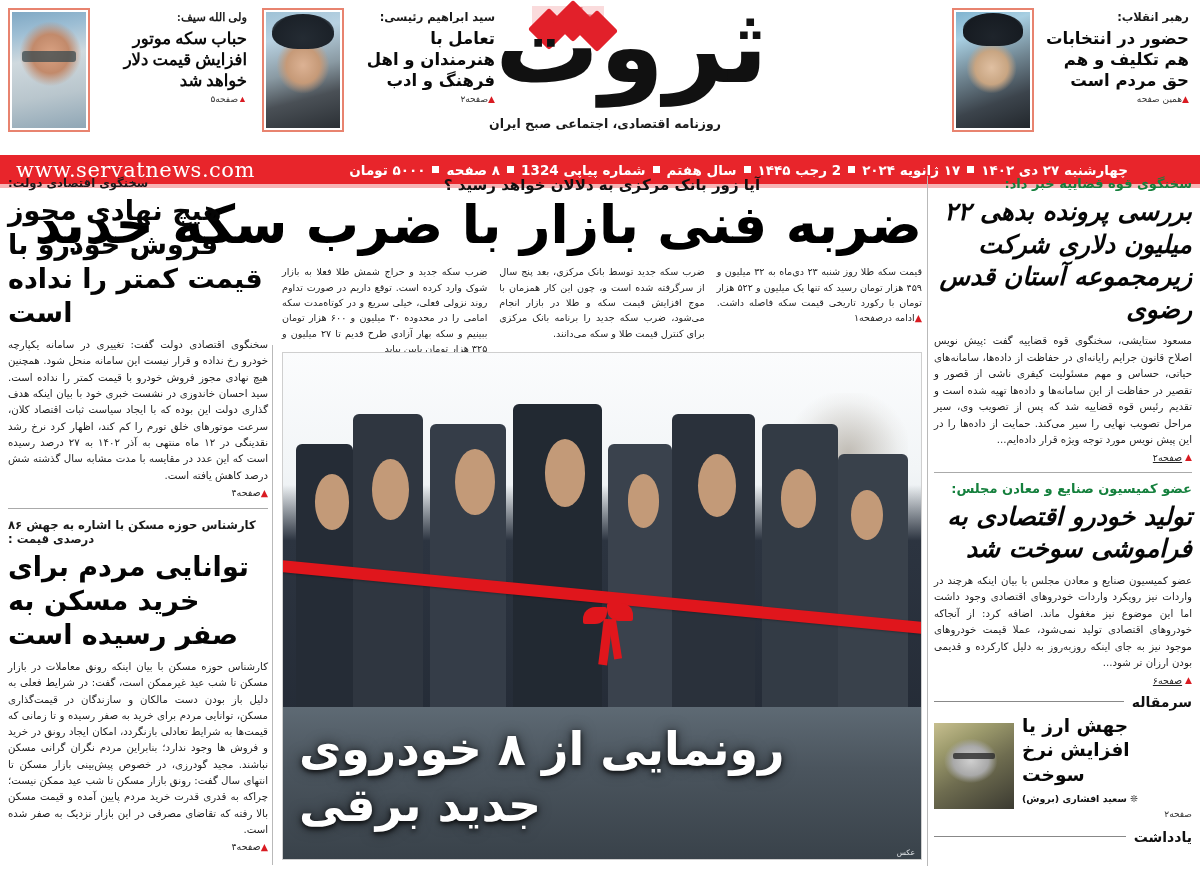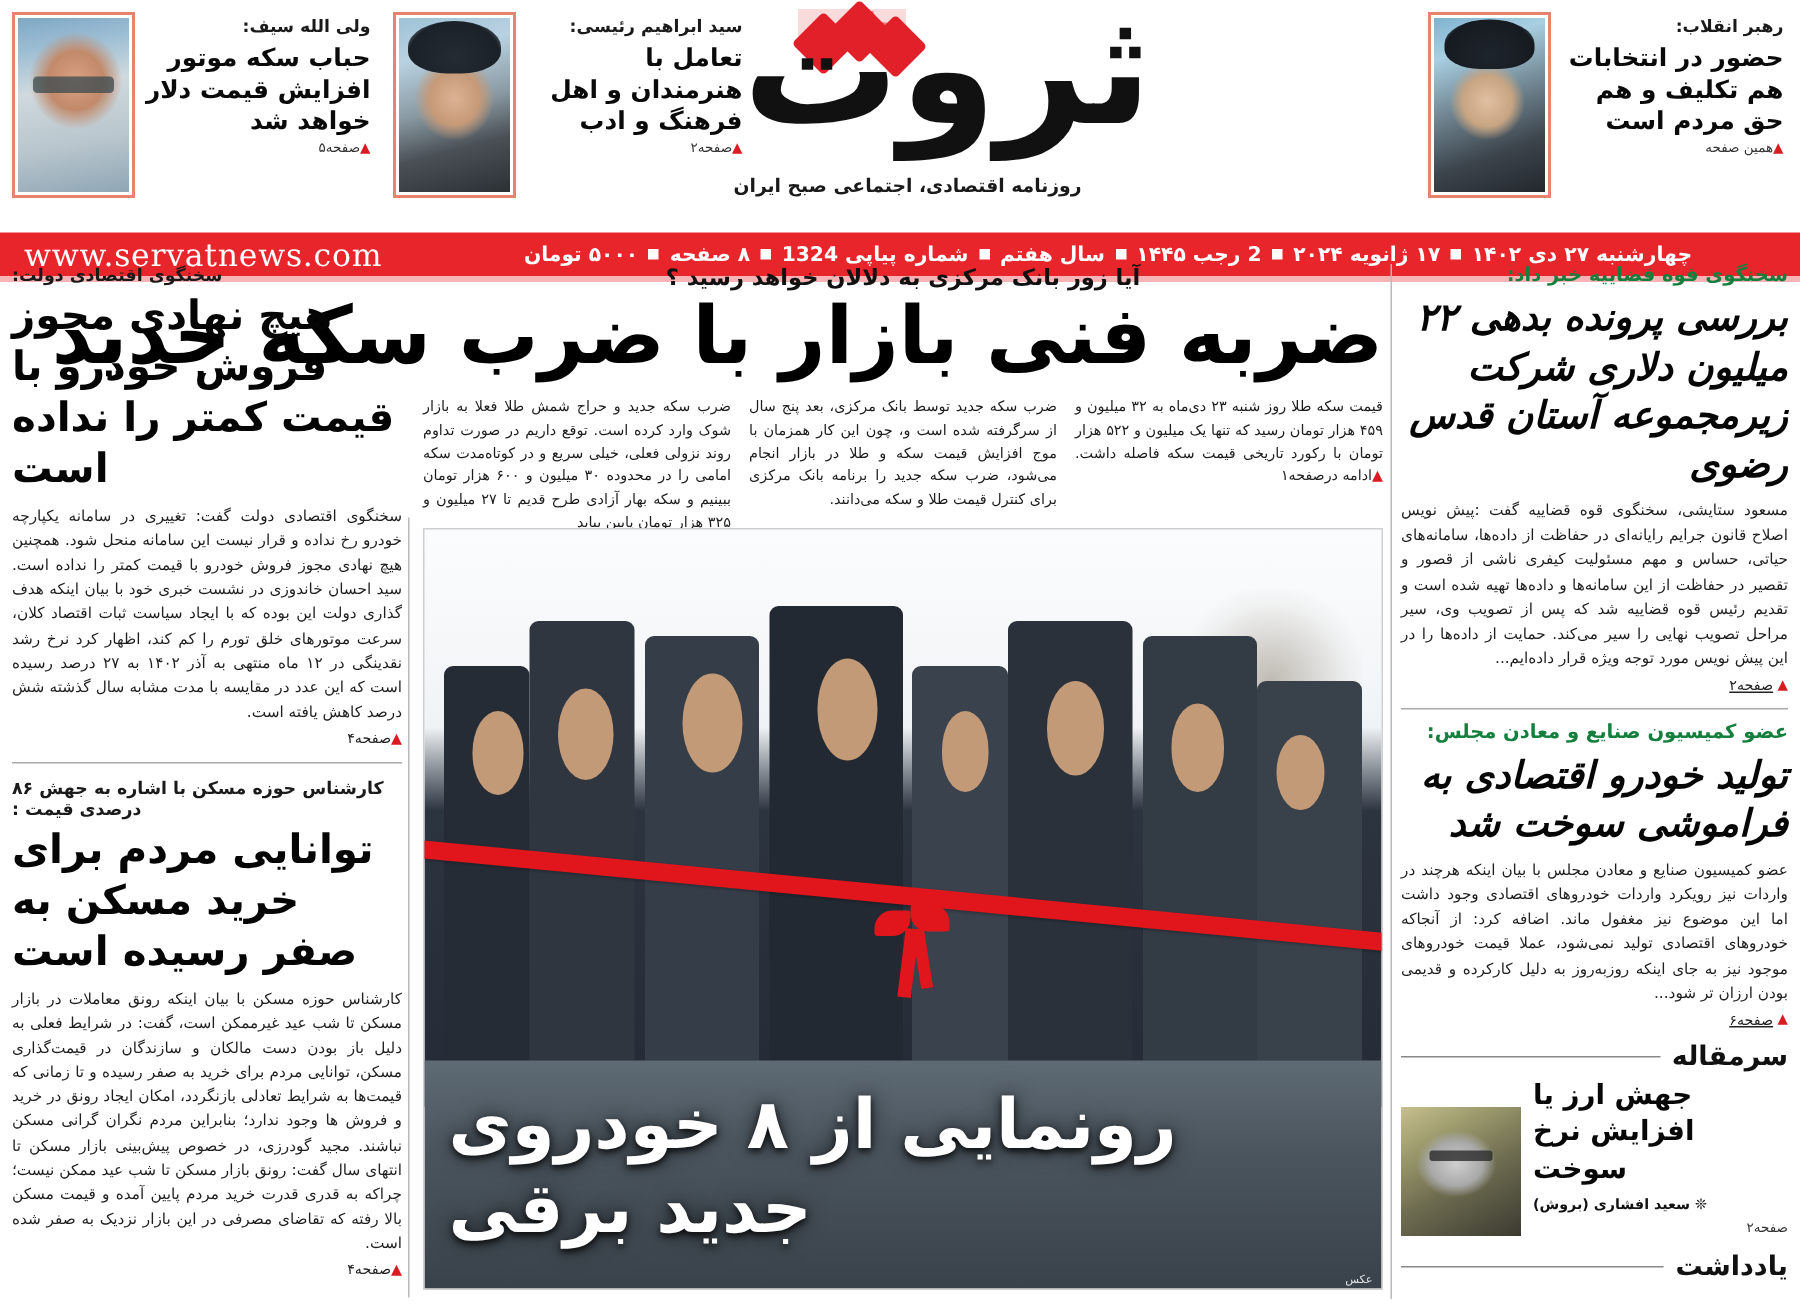--- a/index.html
+++ b/index.html
@@ -26,21 +26,21 @@
                       overflow: hidden; }
   .teaser-txt { text-align: right; padding-top: 2px; }
   .teaser-kicker { font-size: 11.5px; color: #1a1a1a; font-weight: 600;
                    letter-spacing: .2px; margin-bottom: 4px; }
   .teaser-head { font-size: 16.5px; line-height: 1.28; font-weight: bold; color: #0a0a0a; }
   .teaser-page { font-size: 9px; color: #333; margin-top: 3px; }
   .teaser-page .tri { color: #d91b22; font-size: 9px; }
 
   
   #teaser-seif { left: 8px; width: 240px; }
-  #teaser-seif .teaser-txt { width: 150px; }
+  #teaser-seif .teaser-txt { width: 150px; font-family: Liberation Serif, serif; }
   
   #teaser-raisi { left: 262px; width: 236px; }
   #teaser-raisi .teaser-txt { width: 144px; }
   
   #teaser-leader { right: 8px; width: 240px; }
   #teaser-leader .teaser-txt { width: 148px; }
 
   
   .ph-seif { background:
       radial-gradient(ellipse 60% 40% at 52% 36%, #d9a283 0%, #c28a6b 42%, transparent 70%),
@@ -114,23 +114,23 @@
              text-align-last: right; }
   .pageref { font-size: 9.5px; color: #222; margin-top: 3px; display: flex;
              align-items: center; gap: 3px; justify-content: flex-start; }
   .pageref .tri { color: #d91b22; font-size: 9px; }
   .pageref u { text-decoration: underline; }
   .sb-sep { height: 1px; background: #aaa; margin: 9px 0 8px; }
 
   
   .oped-label { display: flex; align-items: center; gap: 8px; direction: rtl;
                 margin-bottom: 4px; }
-  .oped-label .lbl { font-size: 18px; font-weight: bold; color: #111; }
+  .oped-label .lbl { font-size: 14px; font-weight: bold; color: #111; }
   .oped-label .rule { flex: 1; height: 1px; background: #888; }
-  .oped { display: flex; flex-direction: row-reverse; gap: 8px; align-items: flex-end; }
+  .oped { display: flex; flex-direction: row-reverse; gap: 8px; align-items: center; }
   .oped-txt { flex: 1; text-align: left; direction: rtl; }
   .oped-head { font-size: 18.5px; font-weight: bold; line-height: 1.32; color: #080808;
                text-align: left; }
   .oped-author { font-size: 9.5px; color: #111; margin-top: 6px; text-align: left;
                  font-weight: bold; }
   .oped-pg { font-size: 9px; color: #333; margin-top: 5px; text-align: right; }
   .oped-photo { width: 80px; height: 86px; flex: 0 0 auto; overflow: hidden;
                 position: relative; }
   .ph-afshari { background:
       radial-gradient(ellipse 44% 34% at 46% 44%, #cfcfcf 0%, #a9a9a9 50%, transparent 76%),

